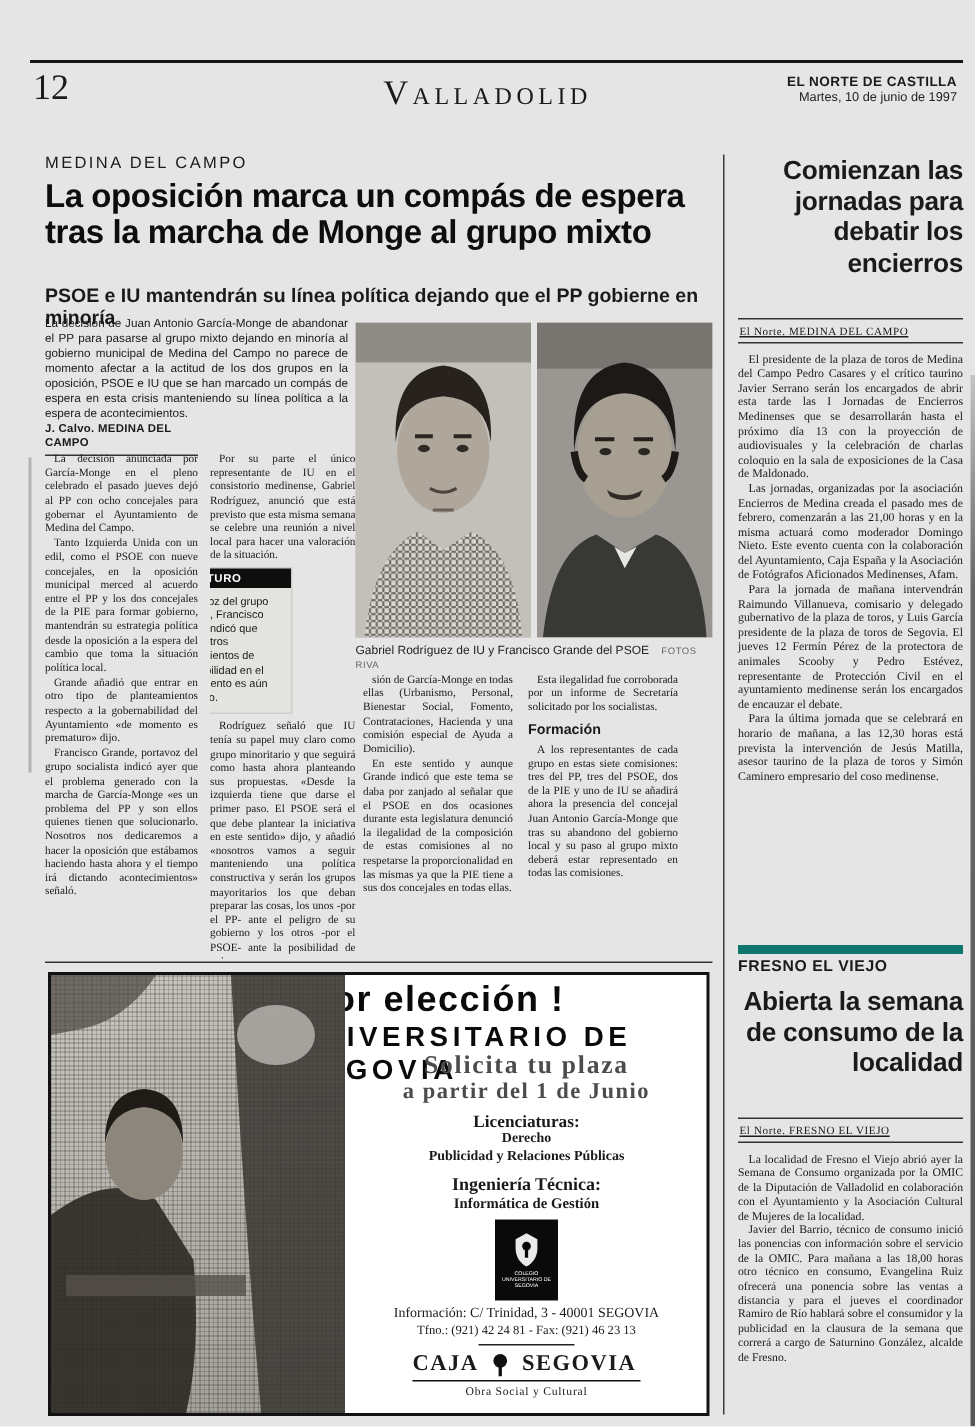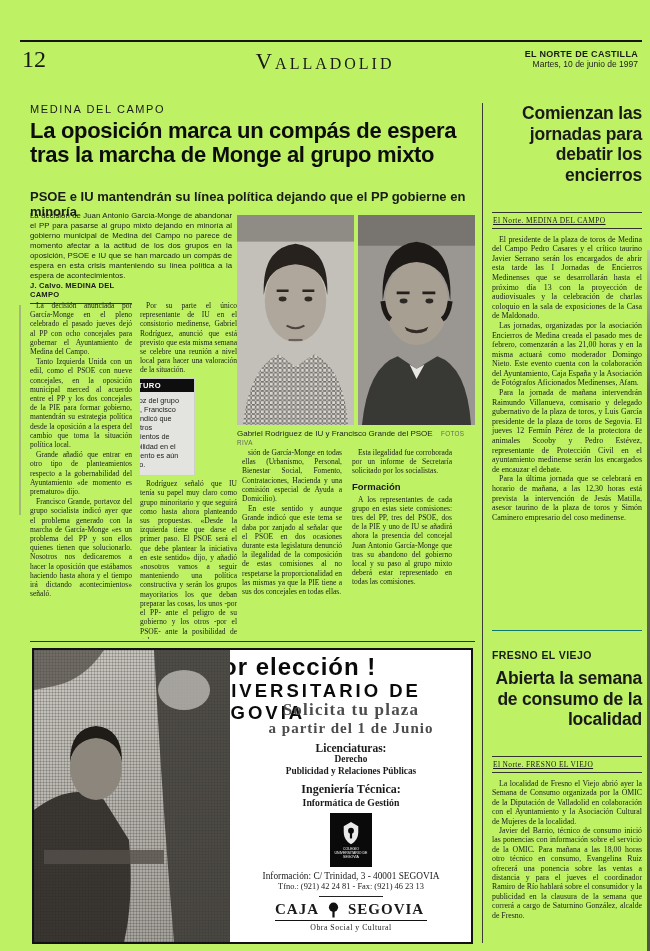--- a/index.html
+++ b/index.html
@@ -1,19 +1,19 @@
 <!DOCTYPE html>
 <html><head>
 <meta charset="utf-8">
 <style>
   * { box-sizing: border-box; margin: 0; padding: 0; }
   html,body { background:#ffffff; }
   .page {
     position: relative; width: 650px; height: 951px; overflow: hidden;
-    background: #bef264; color:#1a1a1a;
+    background: #e5e5e5; color:#1a1a1a;
     font-family: "Liberation Serif", serif;
   }
   
   .top-rule { position:absolute; left:20px; right:8px; top:40px; height:2px; background:#161616; }
   .page-num { position:absolute; left:22px; top:46px; font-size:24px; font-family:"Liberation Serif",serif; }
   .section-title { position:absolute; left:0; right:0; top:49px; text-align:center;
     font-family:"Liberation Serif",serif; font-size:23px; font-variant:small-caps; letter-spacing:3px; }
   .masthead { position:absolute; right:12px; top:49px; text-align:right; font-family:"Liberation Sans",sans-serif; }
   .masthead .paper { font-size:9px; font-weight:bold; letter-spacing:.3px; }
   .masthead .date  { font-size:8.5px; color:#222; }
@@ -49,21 +49,21 @@
   .caption .credit { font-size:6.3px; color:#666; margin-left:6px; letter-spacing:.4px; }
   .article-bottom-rule { position:absolute; left:30px; top:641px; width:445px; height:1px; background:#333; }
   
   .vrule { position:absolute; left:482px; top:103px; height:840px; width:1px; background:#3a3a3a; }
   .rightcol { position:absolute; left:492px; top:103px; width:150px; }
   .rc-headline { font-family:"Liberation Sans",sans-serif; font-size:17.5px; font-weight:600; line-height:1.18; letter-spacing:-.2px;text-align:right; }
   .rc-byline { margin-top:26px; border-top:1px solid #333; border-bottom:1px solid #333;
     padding:3px 1px; font-size:7.4px; letter-spacing:.4px;text-decoration:underline; }
   .rc-body { margin-top:6px; }
   .rc-body p { font-size:7.9px; line-height:9.6px; text-align:justify; text-indent:7px; }
-  .fresno { position:absolute; left:492px; top:630px; width:150px; border-top:1px solid #0f766e; padding-top:18px; }
+  .fresno { position:absolute; left:492px; top:630px; width:150px; border-top:6px solid #0f766e; padding-top:2px; }
   .fresno-kicker { font-family:"Liberation Sans",sans-serif; font-size:10.5px; font-weight:bold; letter-spacing:.4px; }
   .fresno .rc-headline { margin-top:7px; }
   .fresno .rc-body p { font-size:7.8px; line-height:9.4px; }
   
   .ad { position:absolute; left:32px; top:648px; width:441px; height:296px; border:2px solid #121212; background:#fff; overflow:hidden; }
   .ad-photo { position:absolute; left:0; top:0; width:196px; height:100%; z-index:2;
     background:
       repeating-linear-gradient(0deg, rgba(20,20,20,.18) 0 1px, transparent 1px 3px),
       repeating-linear-gradient(90deg, rgba(20,20,20,.18) 0 1px, transparent 1px 3px),
       linear-gradient(160deg,#cac7c0 0%, #b5b2ab 55%, #a19e97 100%); }

